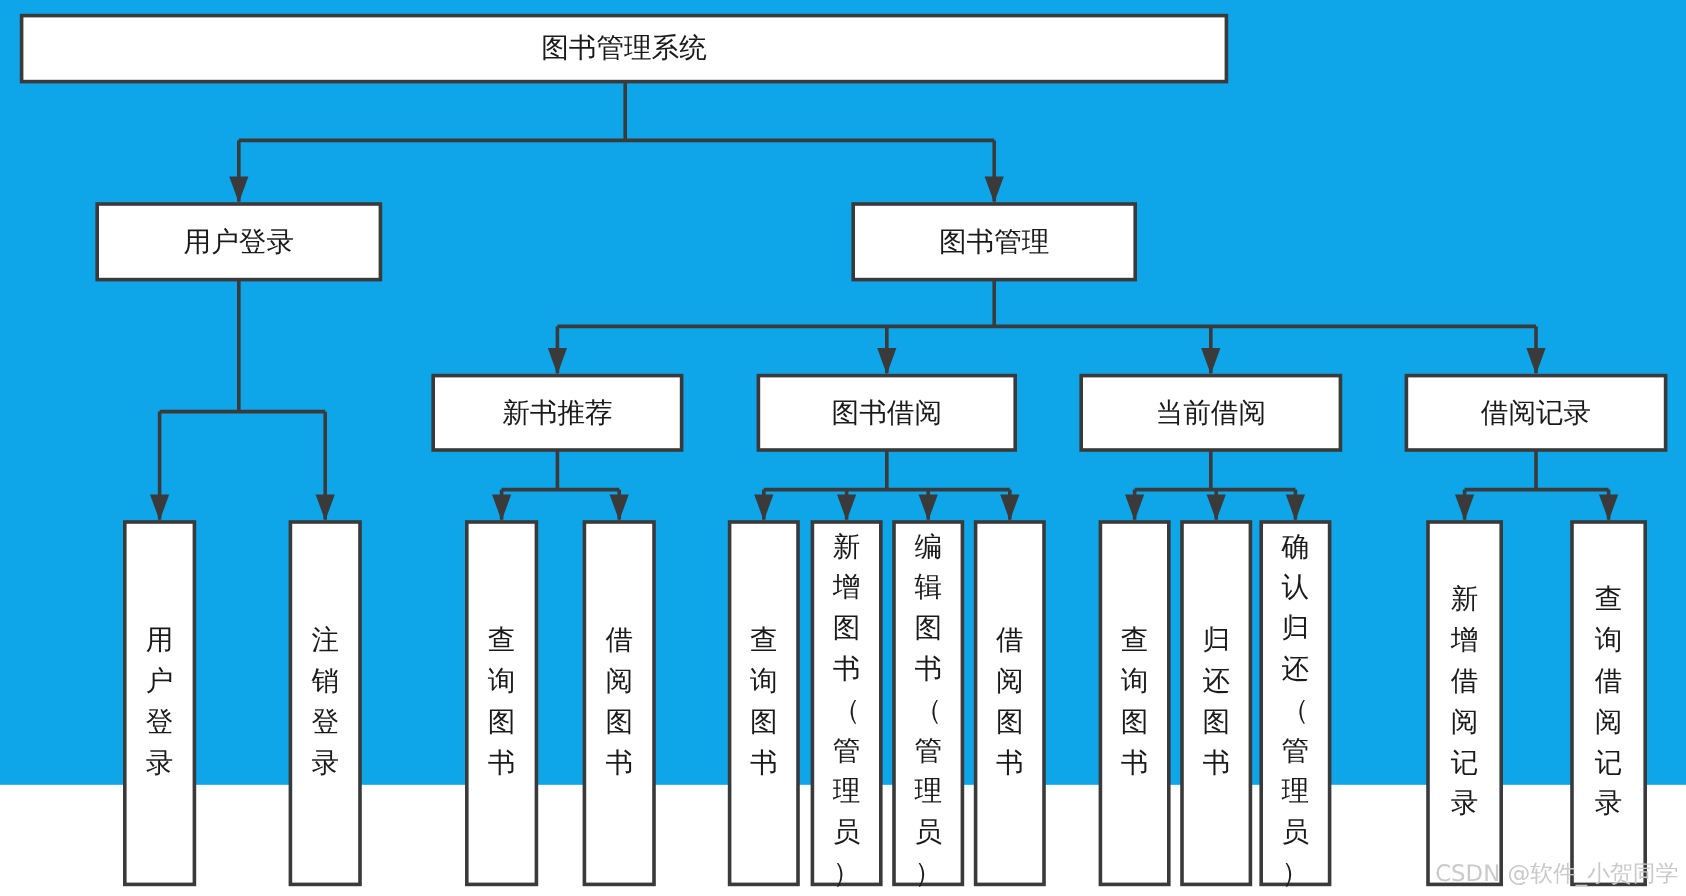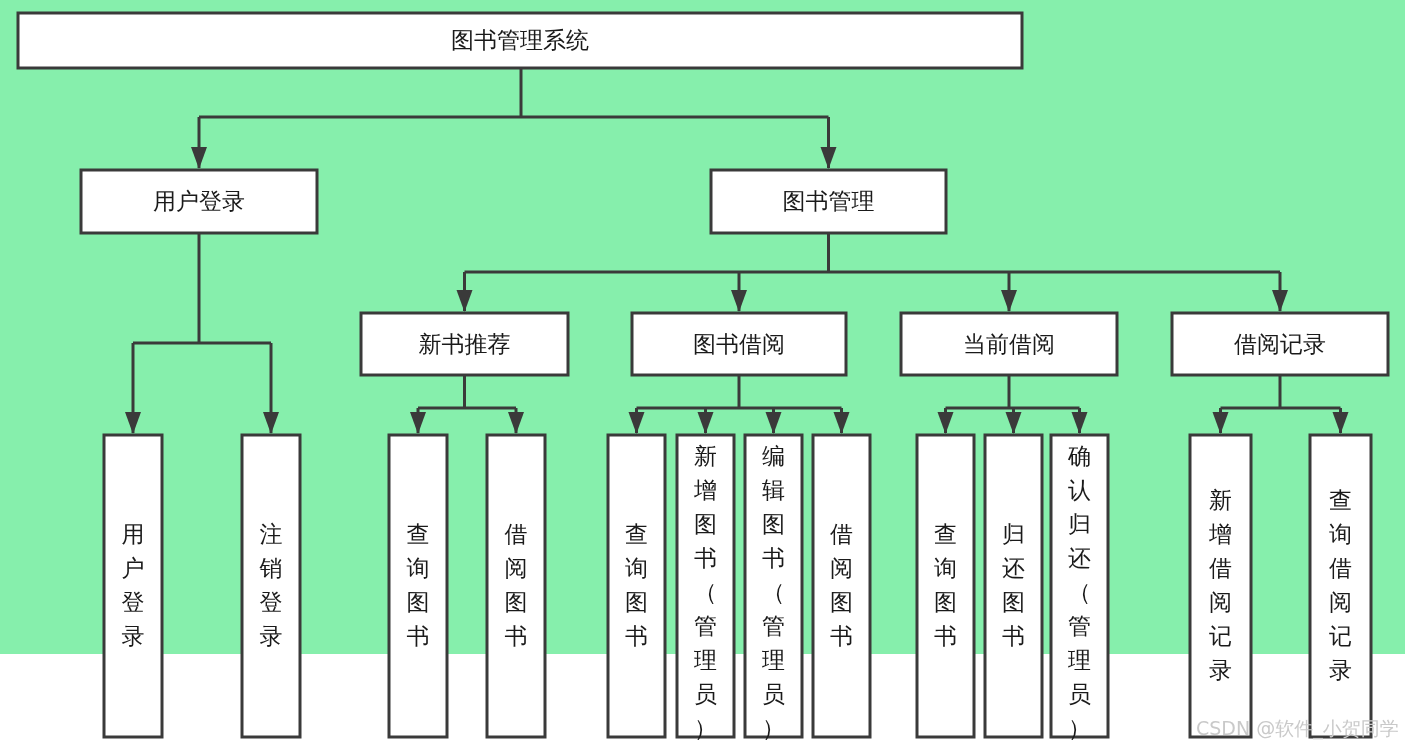--- a/index.html
+++ b/index.html
@@ -1,21 +1,21 @@
 <!DOCTYPE html>
 <html><head>
 <meta charset="utf-8">
 <style>
   html,body{margin:0;padding:0;background:#ffffff;}
   body{
     width:1405px;height:747px;overflow:hidden;
     font-family:"DejaVu Sans","Liberation Sans",sans-serif;
     color:#1a1a1a;
   }
-  #diagram-root{position:relative;width:1405px;height:654px;background:#86efac;}
+  #diagram-root{position:relative;width:1405px;height:654px;background:#0ea5e9;}
   svg.diagram-canvas{position:absolute;left:0;top:0;width:1405px;height:747px;display:block;}
 
   .node-box{fill:#ffffff;stroke:#3a3a3a;stroke-width:3;}
   .connector{stroke:#3a3a3a;stroke-width:3;fill:none;stroke-linecap:butt;}
   .arrow-head{fill:#3a3a3a;stroke:none;}
 
   .node-label{
     font-family:"DejaVu Sans","Liberation Sans",sans-serif;
     fill:#1a1a1a;
     font-size:23px;

